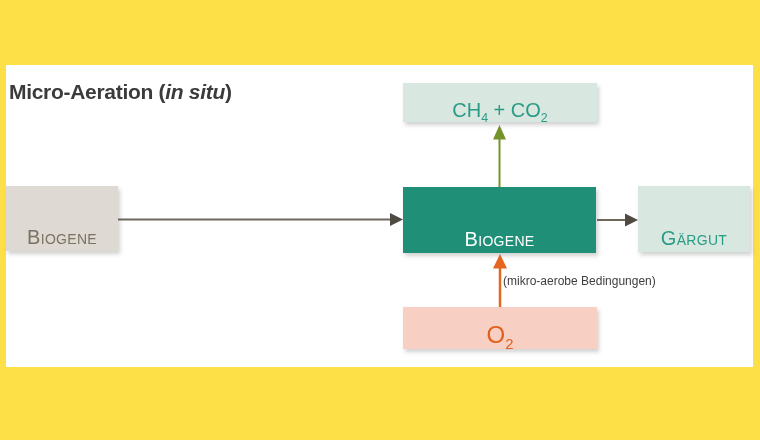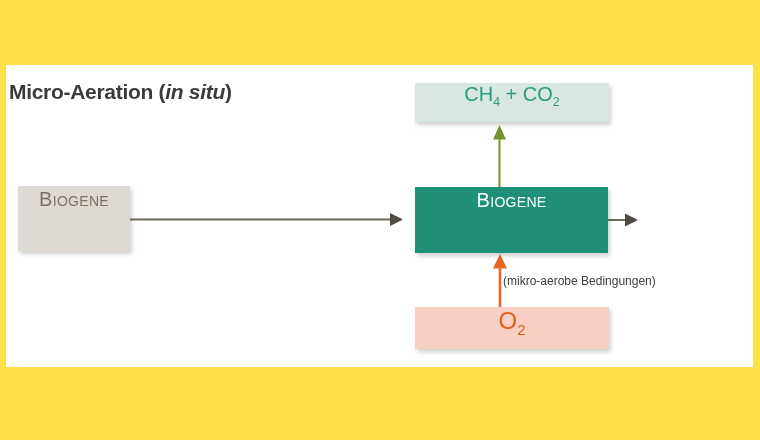--- a/index.html
+++ b/index.html
@@ -11,23 +11,22 @@
     position:absolute; left:6px; top:65px; width:747px; height:302px;
     background:#ffffff;
   }
   .title {
     position:absolute; left:9px; top:80px; font-size:21px; font-weight:bold;
     color:#3b3b3b; letter-spacing:-0.3px; white-space:nowrap;
   }
   .title .it { font-style:italic; }
   .box {
     position:absolute; display:flex; flex-direction:column;
-    align-items:center; justify-content:flex-start; text-align:center;
+    align-items:center; justify-content:flex-end; text-align:center;
     box-shadow:2px 3px 4px rgba(90,90,90,0.28);
-    margin-left:12px;
   }
   .smallcaps {
     font-variant:small-caps; font-size:20px; letter-spacing:0.3px;
     line-height:27px;
   }
   .box-input  { left:6px;   top:186px; width:112px; height:65px; background:#ded9d3; color:#7b7263;gap:9px; }
   .box-gas    { left:403px; top:83px;  width:194px; height:39px; background:#d9e7e1; color:#2a9c85; font-size:20px; }
   .box-process{ left:403px; top:187px; width:193px; height:66px; background:#1f9077; color:#ffffff; }
   .box-output { left:638px; top:186px; width:112px; height:66px; background:#d9e7e1; color:#2a9c85; }
   .box-oxygen { left:403px; top:307px; width:194px; height:42px; background:#f8cfc3; color:#e0601e; font-size:24px; }
@@ -70,20 +69,23 @@
   <div class="box box-gas">
     <div>
       <span>CH</span><sub>4</sub><span> + CO</span><sub>2</sub>
     </div>
   </div>
 
   <div class="box box-process">
     <div class="smallcaps">Biogene</div>
   </div>
 
+  <div class="box box-output">
+    <div class="smallcaps">Gärgut</div>
+  </div>
 
   <div class="box box-oxygen">
     <div>
       <span>O</span><sub>2</sub>
     </div>
   </div>
 
   <div class="annotation">(mikro-aerobe Bedingungen)</div>
 </div>
 

